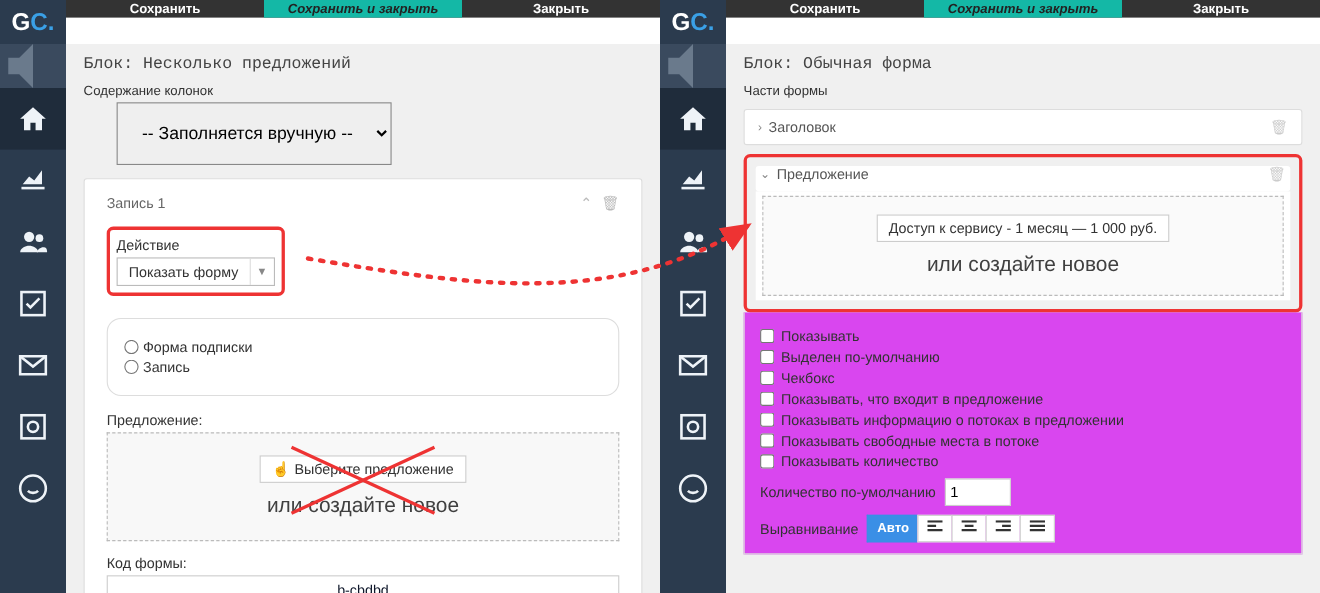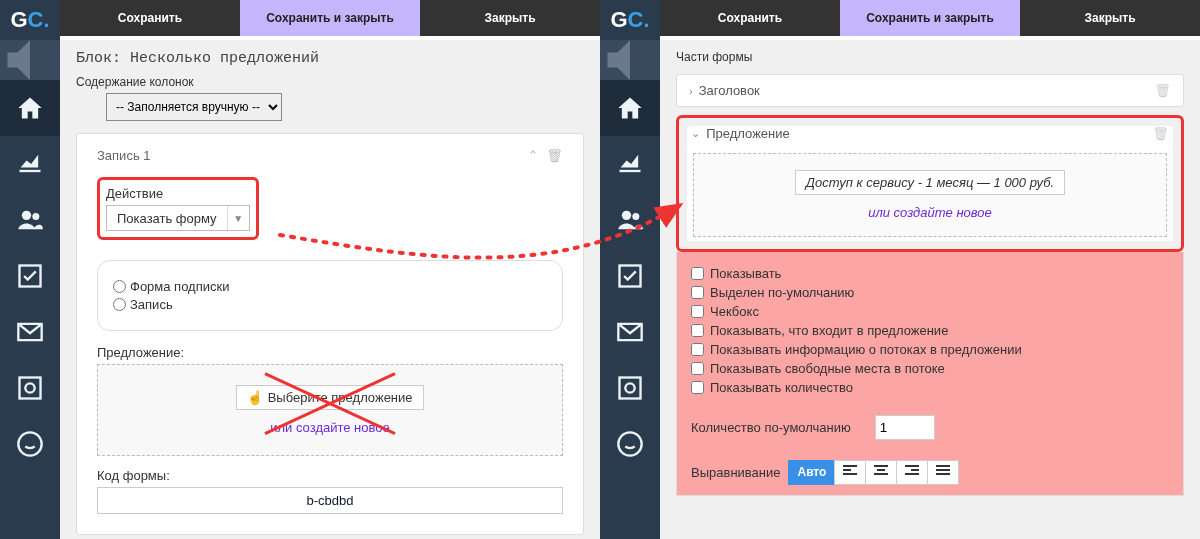--- a/index.html
+++ b/index.html
@@ -1,68 +1,68 @@
 <!DOCTYPE html>
 <html><head>
 <meta charset="utf-8">
 <style>
   * { box-sizing: border-box; margin: 0; padding: 0; }
   body { font-family: Arial, Helvetica, sans-serif; font-size: 13px; color: #333; background: #fff; width: 1200px; height: 539px; overflow: hidden; position: relative; }
   .pane { position: absolute; top: 0; height: 539px; }
   .pane.left { left: 0; width: 600px; }
   .pane.right { left: 600px; width: 600px; }
-  .topbar { height: 36px; background: #333; display: flex; }
+  .topbar { height: 16px; background: #333; display: flex; }
   .topbtn { flex: 1; color: #fff; font-size: 12px; display: flex; align-items: center; justify-content: center; font-weight: bold; cursor: pointer; }
-  .topbtn.accent { background: #c4b5fd; color: #222; }
+  .topbtn.accent { background: #14b8a6; color: #222; font-style: italic; }
   .sidewrap { display: flex; height: 514px; }
   .logo { width: 60px; height: 40px; background: #2b3b4e; color: #fff; display: flex; align-items: center; justify-content: center; font-weight: bold; font-size: 22px; }
   .logo .g { color: #fff; }
   .logo .c { color: #3aa0e6; }
   .lcol { width: 60px; background: #2b3b4e; display: flex; flex-direction: column; }
   .sndbar { height: 40px; background: #3a4a5e; display:flex; align-items:center; justify-content:center; }
   .nicon { height: 56px; display: flex; align-items: center; justify-content: center; color: #dce5ee; cursor: pointer; }
   .nicon.active { background: #1f2c3b; }
   .nicon svg { width: 28px; height: 28px; fill: #eef3f8; }
   .main { flex: 1; background: #f0f0f0; padding: 10px 16px 0 16px; overflow: hidden; }
   .blk-title { font-size: 15px; color: #444; margin-bottom: 8px; font-family: Liberation Mono, monospace; }
   .subtitle { font-size: 12px; color: #333; margin-bottom: 4px; }
   .manual { margin-left: 30px; margin-bottom: 12px; }
-  select.manualsel { font-size: 12px; padding: 5px; border: 1px solid #888; }
+  select.manualsel { font-size: 16px; padding: 18px; border: 1px solid #888; }
   .panel { background: #fff; border: 1px solid #ddd; border-radius: 3px; padding: 14px 20px 20px 20px; position: relative; }
   .phead { display: flex; align-items: flex-start; margin-bottom: 14px; color: #666; font-size: 13px; }
   .phead .sp { flex:1; }
   .phead .hic { color: #bbb; margin-left: 8px; cursor: pointer; }
   .redbox { border: 3px solid #e33; border-radius: 6px; padding: 6px; }
   .actionbox { display:inline-block; }
   .actionlbl { font-size:13px; margin-bottom:4px; }
   .fakesel { display:flex; border:1px solid #bbb; height:26px; }
   .fakesel .txt { padding:0 10px; display:flex; align-items:center; font-size:13px; }
   .fakesel .arr { width:22px; border-left:1px solid #ddd; display:flex; align-items:center; justify-content:center; color:#888; font-size:10px; }
   .radiogrp { border:1px solid #ddd; border-radius:13px; padding:15px; margin-top:20px; }
   .radiorow { margin: 3px 0; display:flex; align-items:center; font-size:13px; }
   .radiorow input { margin-right:4px; }
   .radiorow.hl { border: 3px solid #e33; border-radius:6px; padding:3px 4px; display:inline-flex; }
   .offerbox { margin-top:14px; }
   .offerbox .lbl { font-size:13px; margin-bottom:4px; }
   .dashbox { border:1px dashed #bbb; background:#f8f8f8; padding:20px; display:flex; flex-direction:column; align-items:center; }
   .pickbtn { background:#fff; border:1px solid #ccc; padding:4px 10px; font-size:13px; display:flex; align-items:center; gap:4px; cursor:pointer; }
-  .orlink { color:#6d28d9; font-size:13px; margin-top:10px; cursor:pointer; }
+  .orlink { color:#404040; font-size:19px; margin-top:10px; cursor:pointer; }
   .codelbl { font-size:13px; margin-top:12px; margin-bottom:4px; }
   .codeinp { width:100%; border:1px solid #ccc; padding:5px 8px; font-size:13px; color:#0f172a;text-align:center; }
   .row2 { border:1px solid #ddd; background:#fff; border-radius:3px; padding:8px 12px; margin-bottom:8px; display:flex; align-items:center; font-size:13px; color:#555; }
   .row2 .chev { color:#888; margin-right:6px; font-size:11px; }
   .row2 .sp { flex:1; }
   .row2 .trash { color:#ccc; cursor:pointer; }
   .bigred { border:3px solid #e33; border-radius:6px; padding:8px; }
-  .offer-inset { background:#fff; border:none; padding:4px 6px;font-style:italic; }
+  .offer-inset { background:#fff; border:none; padding:4px 6px; }
   .offer-dash { border:1px dashed #bbb; padding:16px; display:flex; flex-direction:column; align-items:center; background:#fafafa; }
   .offer-pill { background:#fff; border:1px solid #ccc; padding:4px 10px; font-size:13px; }
   .cbrow { display:flex; align-items:center; font-size:13px; margin:4px 0; }
   .cbrow input { margin-right:6px; }
-  .qty { display:flex; align-items:center; font-size:13px; margin:20px 0; gap:24px; }
+  .qty { display:flex; align-items:center; font-size:13px; margin:8px 0; gap:8px; }
   .qty input { width:60px; border:1px solid #ccc; padding:4px; }
   .alignrow { display:flex; align-items:center; font-size:13px; gap:8px; }
   .btngrp { display:flex; }
   .abtn { border:1px solid #ccc; padding:4px 8px; font-size:12px; background:#fff; cursor:pointer; border-right:none; }
   .abtn:last-child { border-right:1px solid #ccc; }
   .abtn.active { background:#3a8fe6; color:#fff; border-color:#3a8fe6; font-weight:bold; }
   .x-cross { position:absolute; pointer-events:none; }
   .x-cross line { stroke:#e33; stroke-width:3; }
   .arrow-svg { position:absolute; left:0; top:0; width:1200px; height:539px; pointer-events:none; z-index:50; }
 </style>
@@ -238,20 +238,21 @@
           </svg>
         </div>
       <div class="nicon">
           <svg viewBox="0 0 24 24">
             <circle cx="12" cy="12" r="10" fill="none" stroke="#eef3f8" stroke-width="2"></circle>
             <path d="M8 14c2 2 6 2 8 0" fill="none" stroke="#eef3f8" stroke-width="2"></path>
           </svg>
         </div>
     </div>
     <div class="main">
+      <div class="blk-title">Блок: Обычная форма</div>
       <div class="subtitle">Части формы</div>
       <div style="height:6px;"></div>
       <div class="row2">
         <span class="chev">›</span>
         <span>Заголовок</span>
         <span class="sp"></span>
         <span class="trash">🗑</span>
       </div>
       <div class="bigred">
         <div class="row2" style="border:none; padding:0 4px 8px 4px; margin:0;">
@@ -260,21 +261,21 @@
           <span class="sp"></span>
           <span class="trash">🗑</span>
         </div>
         <div class="offer-inset">
           <div class="offer-dash">
             <div class="offer-pill">Доступ к сервису - 1 месяц — 1 000 руб.</div>
             <div class="orlink">или создайте новое</div>
           </div>
         </div>
       </div>
-      <div style="background:#fca5a5; border:1px solid #ddd; border-top:none; padding:10px 14px;">
+      <div style="background:#d946ef; border:1px solid #ddd; border-top:none; padding:10px 14px;">
         <div class="cbrow">
             <input type="checkbox" style="">
             <span>Показывать</span>
           </div>
         <div class="cbrow">
             <input type="checkbox" style="">
             <span>Выделен по-умолчанию</span>
           </div>
         <div class="cbrow">
             <input type="checkbox" style="">

